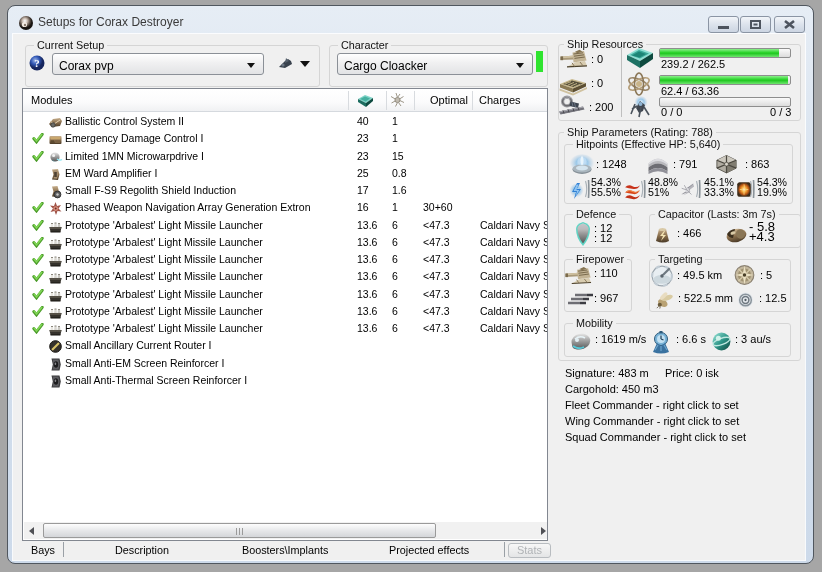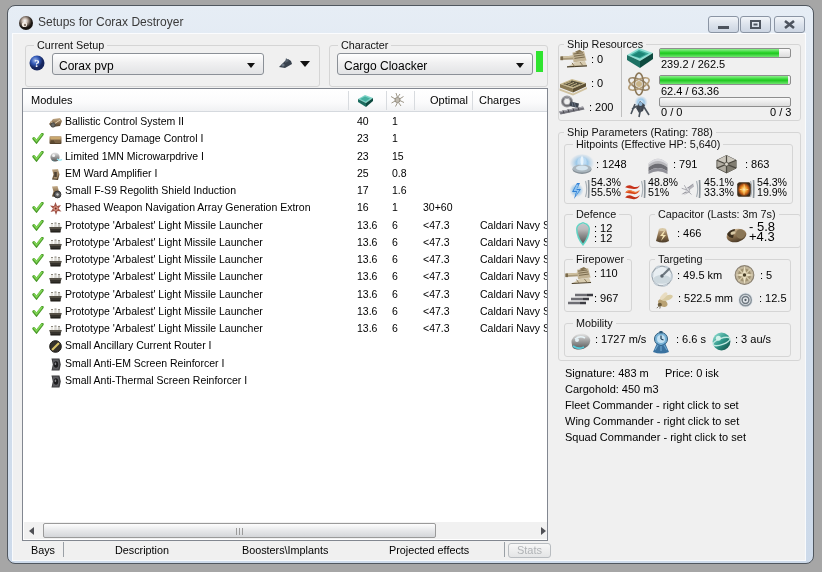--- a/index.html
+++ b/index.html
@@ -705,21 +705,21 @@
       </svg>
     <span class="t11" style="left:665px;top:258.3px">: 522.5 mm</span>
     <svg class="abs" style="left:724px;top:258px" width="17" height="16" viewBox="0 0 18 17">
         <use href="#r-swirl"></use>
       </svg>
     <span class="t11" style="left:746px;top:258.3px">: 12.5</span>
 
     <svg class="abs" style="left:555px;top:297px" width="24" height="21" viewBox="0 0 24 21">
         <use href="#r-speed"></use>
       </svg>
-    <span class="t11" style="left:582px;top:298.5px">: 1727 m/s</span>
+    <span class="t11" style="left:582px;top:298.5px">: 1619 m/s</span>
     <svg class="abs" style="left:636px;top:296px" width="24" height="24" viewBox="0 0 24 24">
         <use href="#r-agility"></use>
       </svg>
     <span class="t11" style="left:663px;top:298.5px">: 6.6 s</span>
     <svg class="abs" style="left:698px;top:297px" width="21" height="21" viewBox="0 0 20 20">
         <use href="#r-warp"></use>
       </svg>
     <span class="t11" style="left:722px;top:298.5px">: 3 au/s</span>
     <span class="t11" style="left:552px;top:333px">Signature: 483 m</span>
     <span class="t11" style="left:652px;top:333px">Price: 0 isk</span>

